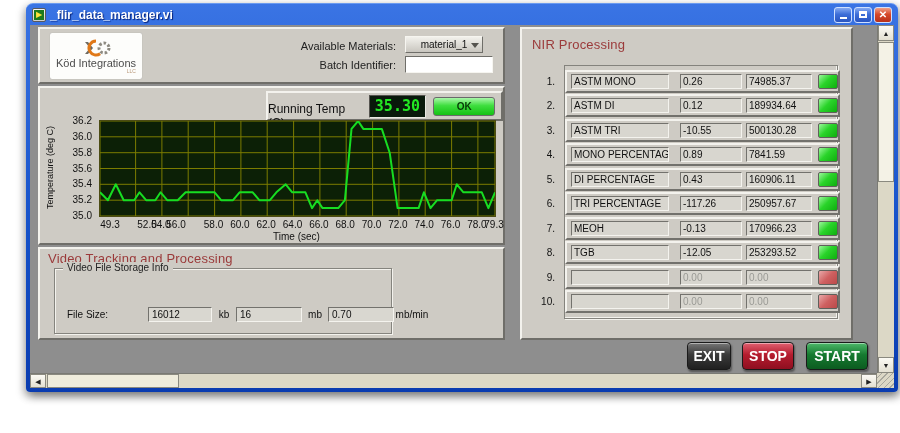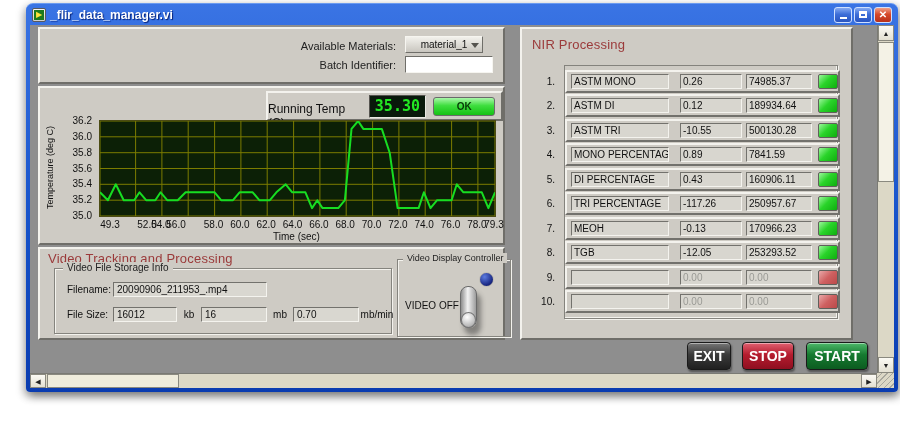--- a/index.html
+++ b/index.html
@@ -134,20 +134,29 @@
       <div class="wbtn max">
           <span></span>
         </div>
       <div class="wbtn close">✕</div>
     </div>
   </div>
 
   <div class="content">
 
     <div class="panel" id="panel-top">
+      <div class="logo">
+        <svg width="34" height="20" viewBox="0 0 34 20">
+          <path d="M6,4 L11,10 L6,16 L9,16 L14,10 L9,4 Z" fill="#6e6a62"></path>
+          <path d="M17,3 a7,7 0 1 0 0.01,0" fill="none" stroke="#e07818" stroke-width="3" stroke-dasharray="26 18"></path>
+          <circle cx="25" cy="10" r="5" fill="none" stroke="#8d8a80" stroke-width="3" stroke-dasharray="2.5 2"></circle>
+        </svg>
+        <div class="logo-text">Köd Integrations</div>
+        <div class="logo-llc">LLC</div>
+      </div>
       <div class="fld-label" style="right:107px;top:11px;">Available Materials:</div>
       <div class="dropdown">
         <span>material_1</span>
         <span class="arrow"></span>
       </div>
       <div class="fld-label" style="right:107px;top:30px;">Batch Identifier:</div>
       <div class="textinput"></div>
     </div>
 
     <div class="panel" id="panel-temp">
@@ -212,40 +221,30 @@
           <span style="left: 436.883px;">78.0</span>
           <span style="left: 454px;">79.3</span>
         </div>
       <div class="xlab">Time (sec)</div>
     </div>
 
     <div class="panel" id="panel-video">
       <div class="sec-title" style="left:8px;top:2px;">Video Tracking and Processing</div>
       <div class="groupbox" id="storage-box">
         <div class="legend">Video File Storage Info</div>
-        <div class="vrow" style="top:13px;">
-          <span style="width:46px;">Filename:</span>
-          <span class="vfield" style="width:146px;">20090906_211953_.mp4</span>
-        </div>
         <div class="vrow" style="top:38px;">
           <span style="width:46px;">File Size:</span>
-          <span class="vfield" style="width:56px;">16012</span>
+          <span class="vfield" style="width:56px;margin-left:35px;">16012</span>
           <span style="width:24px;text-align:center;">kb</span>
           <span class="vfield" style="width:58px;">16</span>
           <span style="width:26px;text-align:center;">mb</span>
           <span class="vfield" style="width:58px;">0.70</span>
           <span style="width:36px;text-align:center;">mb/min</span>
         </div>
       </div>
-      <div class="groupbox" id="ctrl-box">
-        <div class="legend" style="font-size:9px;left:5px;">Video Display Controller</div>
-        <div class="blue-led"></div>
-        <div class="video-off">VIDEO OFF</div>
-        <div class="toggle"></div>
-      </div>
     </div>
 
     <div class="panel" id="panel-nir">
       <div class="sec-title" style="left:10px;top:8px;">NIR Processing</div>
       <div id="nir-frame"></div>
       <div id="nir-rows">
           <div class="nir-row-wrap">
             <span class="nir-num">1.</span>
             <div class="nir-box">
               <div class="nfield name">ASTM MONO</div>

